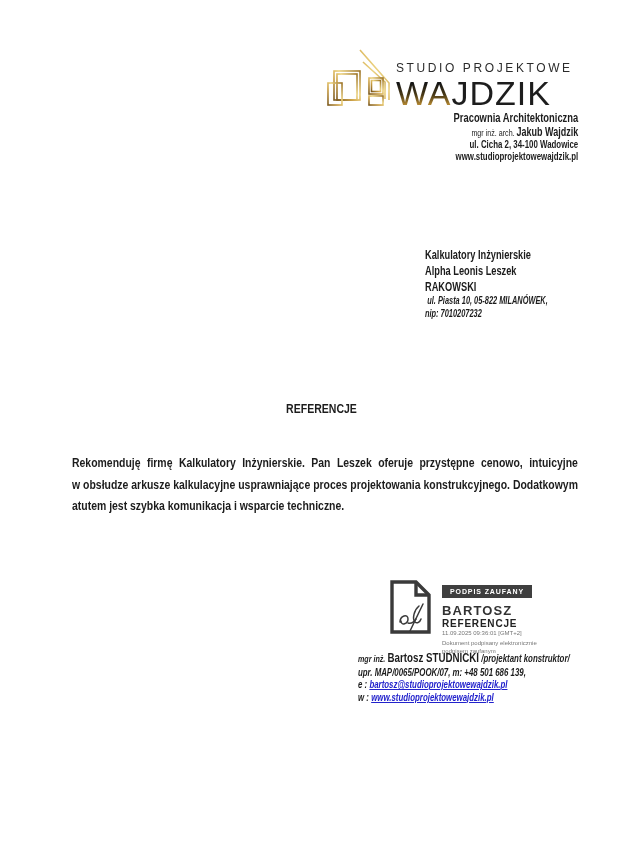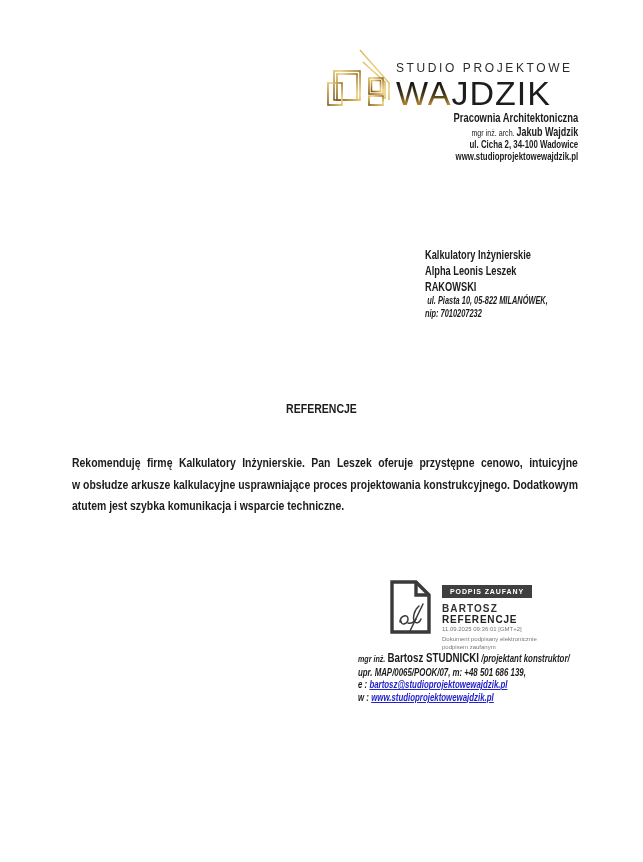--- a/index.html
+++ b/index.html
@@ -32,21 +32,21 @@
     font-size:13.5px;font-weight:700;transform:scaleX(0.78);}
   
   .bodytext{position:absolute;left:72px;top:452px;width:620px;transform:scaleX(0.816);transform-origin:left top;}
   .body-line{font-size:12.8px;font-weight:700;line-height:21.5px;white-space:nowrap;}
   .jfull{text-align:justify;text-align-last:justify;}
   
   .stamp-icon{position:absolute;left:388px;top:579px;width:45px;height:56px;}
   .stamp-info{position:absolute;left:442px;top:580px;}
   .stamp-badge{display:inline-block;background:#3f3f3f;color:#ffffff;font-size:7px;font-weight:700;
     letter-spacing:0.9px;padding:3px 8px;}
-  .stamp-first{margin-top:5px;font-size:10px;font-weight:600;letter-spacing:1.1px;color:#333;}
+  .stamp-first{margin-top:5px;font-size:13px;font-weight:600;letter-spacing:1.1px;color:#333;}
   .stamp-last{font-size:10px;font-weight:700;letter-spacing:0.8px;color:#222;}
   .stamp-time{margin-top:1px;font-size:6px;color:#777;}
   .stamp-disc{margin-top:4px;font-size:6px;color:#777;line-height:7.5px;}
   
   .sig{position:absolute;left:358px;top:652px;transform:scaleX(0.75);transform-origin:left top;
     white-space:nowrap;font-style:italic;font-weight:700;}
   .sig-line{font-size:10.5px;line-height:12.6px;}
   .sig-prefix{font-size:9.5px;}
   .sig-name{font-size:13px;font-style:normal;}
   .sig-role{font-size:10.5px;}

